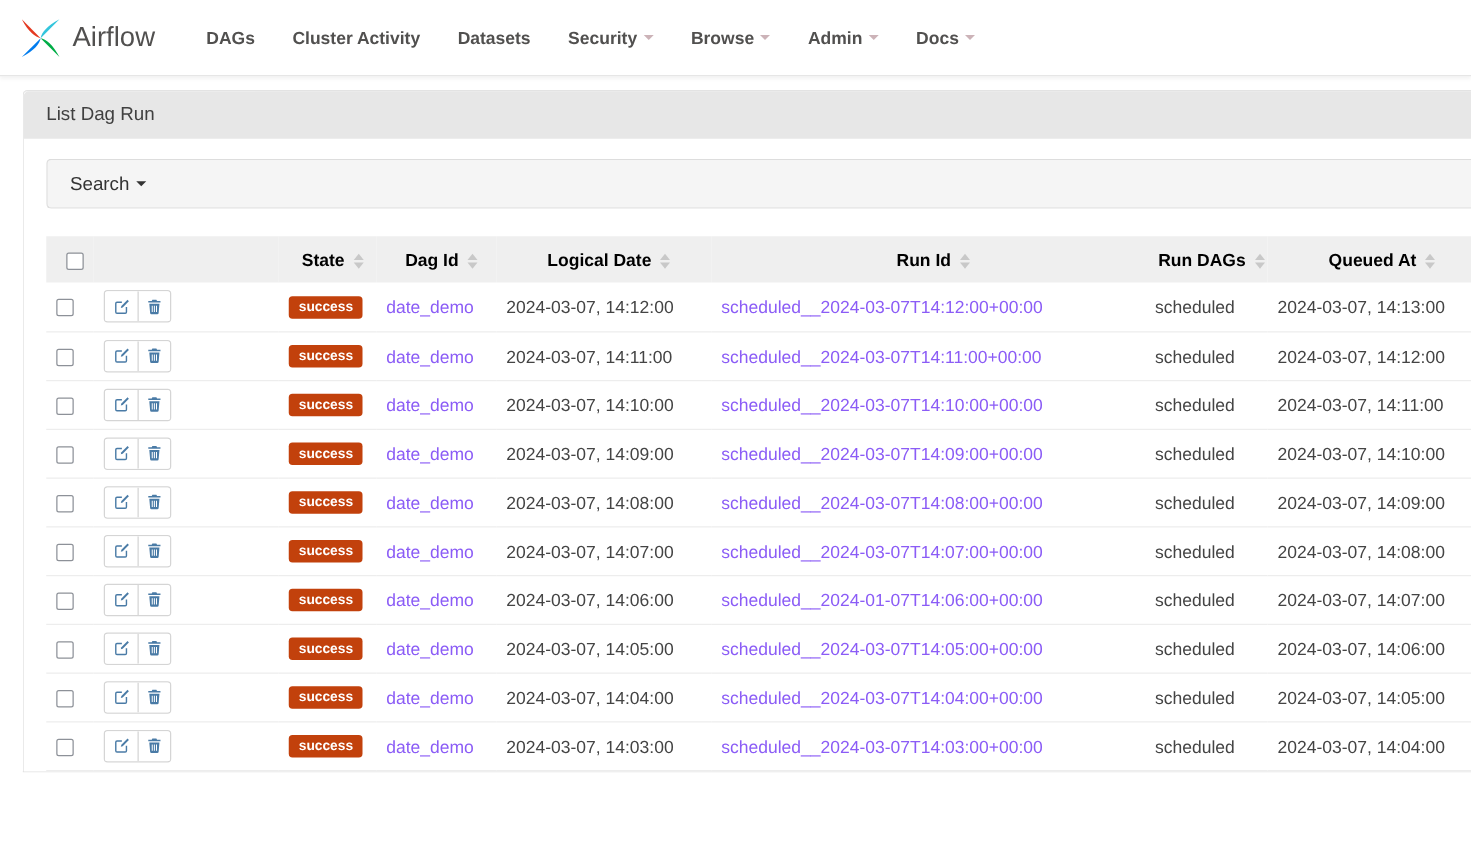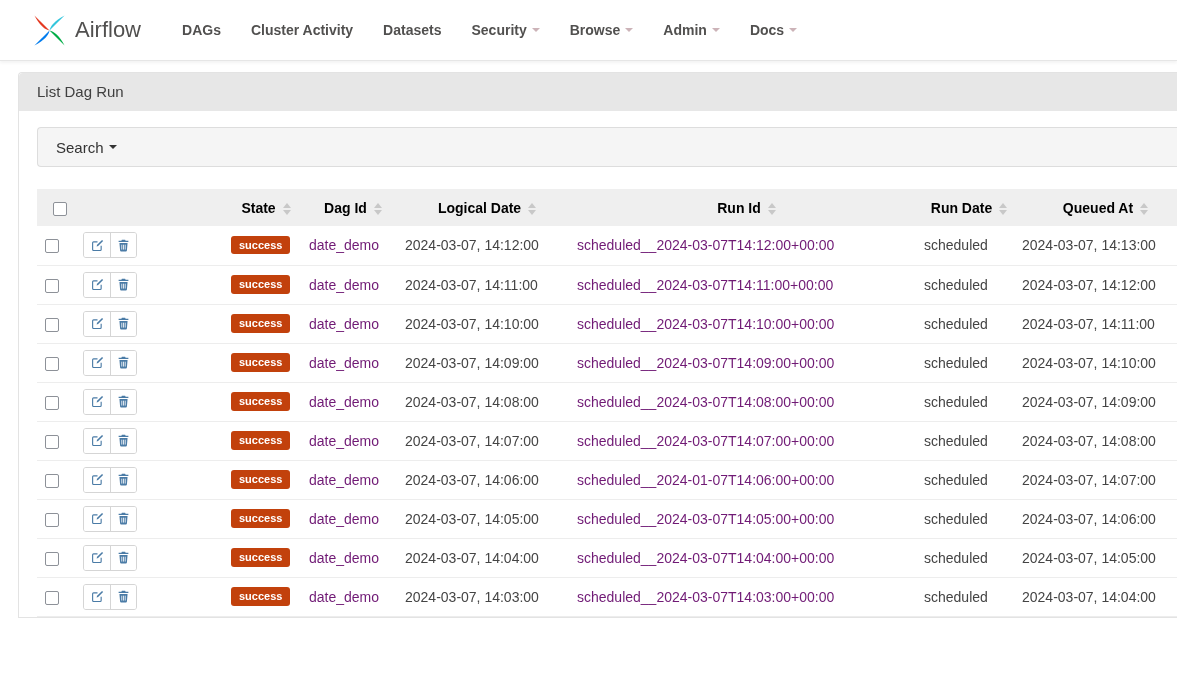--- a/index.html
+++ b/index.html
@@ -1,20 +1,20 @@
 <!DOCTYPE html>
 <html><head>
 <meta charset="utf-8">
 <style>
   * { margin:0; padding:0; box-sizing:border-box; }
   html,body { width:1177px; height:685px; overflow:hidden; background:#fff;
               font-family:"Liberation Sans", sans-serif; color:#333; }
 
   
-  .navbar { height:61px; display:flex; align-items:center; padding-left:32px;
+  .navbar { height:61px; display:flex; align-items:center; padding-left:15px;
             background:#fff; border-bottom:1px solid #e6e6e6;
             box-shadow:0 2px 3px rgba(0,0,0,0.05); }
   .brand { display:flex; align-items:center; cursor:pointer; }
   .brand-name { font-size:22px; color:#51504f; margin-left:8px; }
   .nav-menu { list-style:none; display:flex; margin-left:26px; }
   .nav-menu li { padding:0 15px; font-size:14px; font-weight:bold; color:#51504f;
                  display:flex; align-items:center; cursor:pointer; }
   .caret { display:inline-block; width:0; height:0; margin-left:5px;
            border-left:4px solid transparent; border-right:4px solid transparent;
            border-top:4px solid currentColor; }
@@ -62,21 +62,21 @@
 
   .icon-group { display:inline-flex; border:1px solid #d5d5d5; border-radius:3px;
                 overflow:hidden; background:#fff; }
   .icon-btn { width:26px; height:24px; display:flex; align-items:center;
               justify-content:center; cursor:pointer; background:#fff; }
   .icon-btn + .icon-btn { border-left:1px solid #d5d5d5; }
   .act-icon { width:13px; height:13px; }
 
   .badge { display:inline-block; background:#c2410c; color:#fff; font-size:11px;
            font-weight:bold; padding:3px 8px; border-radius:3px; line-height:1.1; }
-  a.tlink { color:#701a75; text-decoration:none; cursor:pointer; }
+  a.tlink { color:#8b5cf6; text-decoration:none; cursor:pointer; }
 </style>
 </head>
 <body>
 
 <nav class="navbar">
   <div class="brand">
     <svg viewBox="0 0 100 100" width="35" height="35">
       <path d="M50 50 L7 7 C22 36 38 48 50 50 Z" fill="#e43921"></path>
       <path d="M50 50 L93 7 C64 22 52 38 50 50 Z" fill="#33c5dc"></path>
       <path d="M50 50 L93 93 C78 64 62 52 50 50 Z" fill="#00ad46"></path>
@@ -146,21 +146,21 @@
                 <span class="dn"></span>
               </span></th>
             <th><span>Logical Date</span><span class="sort">
                 <span class="up"></span>
                 <span class="dn"></span>
               </span></th>
             <th><span>Run Id</span><span class="sort">
                 <span class="up"></span>
                 <span class="dn"></span>
               </span></th>
-            <th><span>Run Date</span><span class="sort">
+            <th><span>Run DAGs</span><span class="sort">
                 <span class="up"></span>
                 <span class="dn"></span>
               </span></th>
             <th><span>Queued At</span><span class="sort">
                 <span class="up"></span>
                 <span class="dn"></span>
               </span></th>
           </tr>
       </thead>
       <tbody id="rows">

